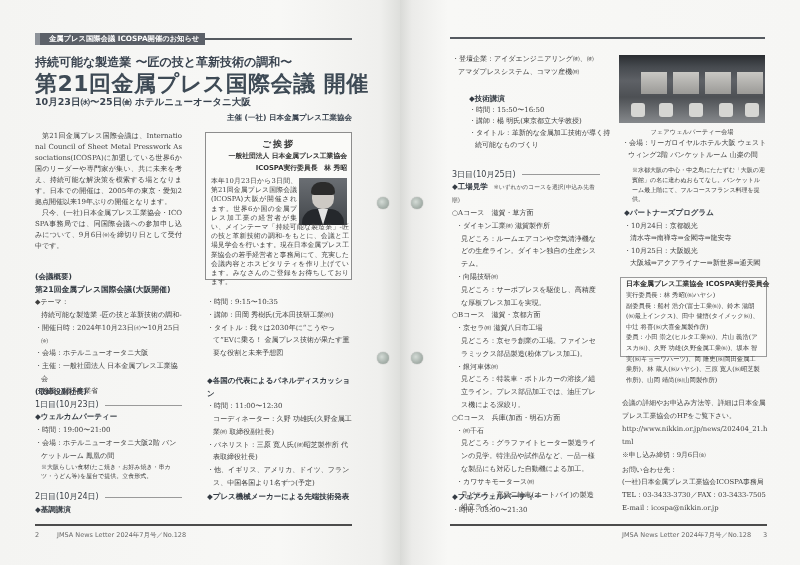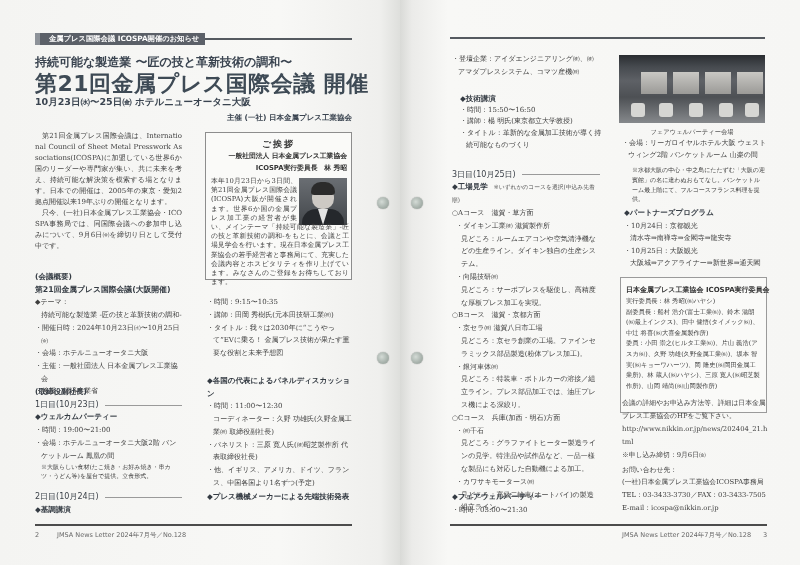--- a/index.html
+++ b/index.html
@@ -51,35 +51,35 @@
 
 .hole{width:12px;height:12px;border-radius:50%;background:radial-gradient(circle at 40% 40%,#d4dbd6 0,#aab4ae 55%,#8d9891 100%);box-shadow:0 0 1px #777}
 
 
 .frule{top:524px;height:1.5px;background:#4c4c4c}
 .ftxt{top:531px;font:6.5px "DejaVu Sans",sans-serif;color:#666;white-space:nowrap;line-height:9px}
 
 
 .toprule{left:50px;top:37px;width:315px;height:2px;background:#555a60}
 .r1a{left:52px;top:53px;width:148px;line-height:13px;font-size:7px}
-.r1b{left:60px;top:93px;width:148px;line-height:11.7px;font-size:7px}
+.r1b{left:69px;top:93px;width:148px;line-height:11.7px;font-size:7px}
 .r1c{left:52px;top:168.6px;width:148px;line-height:12.8px;font-size:7px}
 .r1d{left:52px;top:491px;width:148px;line-height:12.7px;font-size:7px}
 .site{padding-left:4px}
 .hl{padding-left:9px}
 .tournote{font-size:5.8px;font-weight:normal;margin-left:6px;color:#555}
 
 .hall{left:219px;top:55px;width:146px;height:68px;overflow:hidden;background:linear-gradient(#2a2d31 0,#474b50 18%,#5e6166 38%,#4d5054 62%,#86898c 100%)}
 .hall .pnl{position:absolute;top:17px;height:22px;background:linear-gradient(#c9c8c4,#9b9a97)}
 .hall .tbl{position:absolute;bottom:6px;width:14px;height:14px;border-radius:3px;background:#d6d6d3}
 .caption{left:219px;top:127px;width:146px;text-align:center;font:6.3px "DejaVu Sans",sans-serif;color:#444;line-height:9px}
 .r2a{left:222px;top:136.6px;width:146px;line-height:12.8px;font-size:7px}
 .r2note{left:232px;top:165px;width:134px;font-size:6px;line-height:9.8px;word-break:break-all}
 .r2b{left:224px;top:207px;width:146px;line-height:12.5px;font-size:7px}
-.cbox{left:220px;top:277px;width:147px;height:136px;border:1px solid #9a9a9a;padding:7px 5px;background:#fafaf8}
+.cbox{left:220px;top:277px;width:147px;height:80px;border:1px solid #9a9a9a;padding:1px 5px;background:#fafaf8}
 .cbox .ct{font:bold 7px "DejaVu Sans",sans-serif;color:#333;line-height:11px;white-space:nowrap}
 .cbox .cl{font-size:6.3px;line-height:10.6px;word-break:break-all}
 .r2c{left:222px;top:397px;width:146px;line-height:13px;font-size:6.8px;word-break:break-all}
 .r2d{left:222px;top:463.5px;width:146px;line-height:12.7px;font-size:6.8px;white-space:nowrap}
 </style>
 </head>
 <body>
 
 <div class="page left">
 

